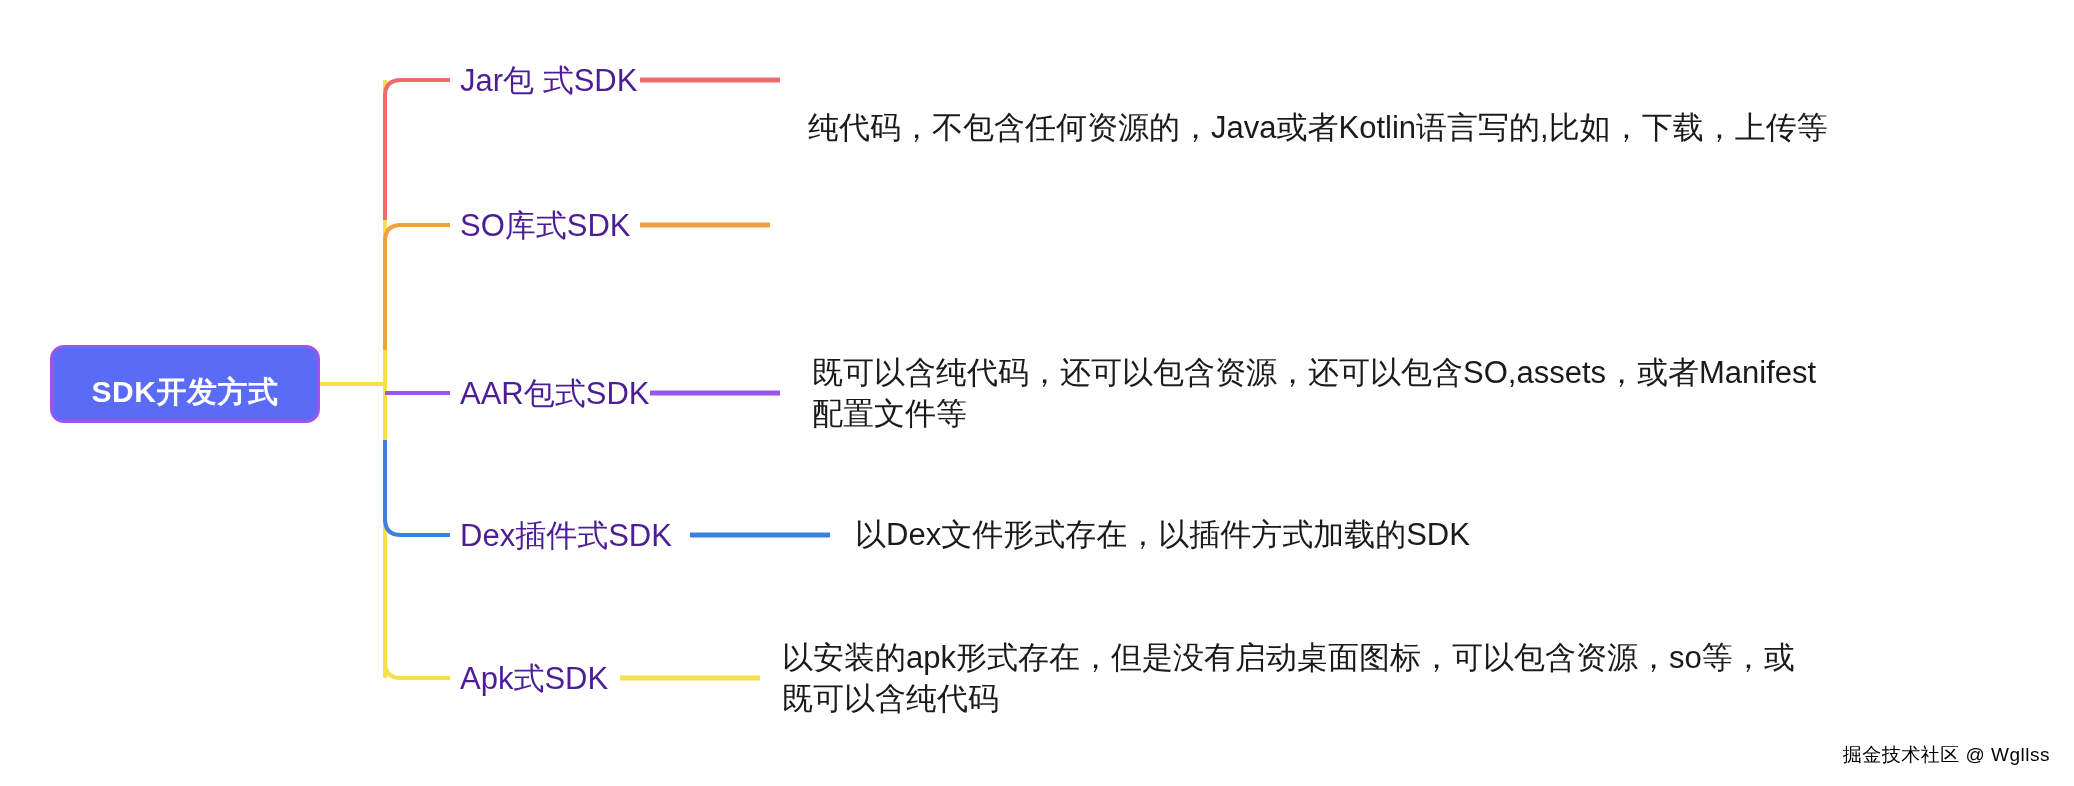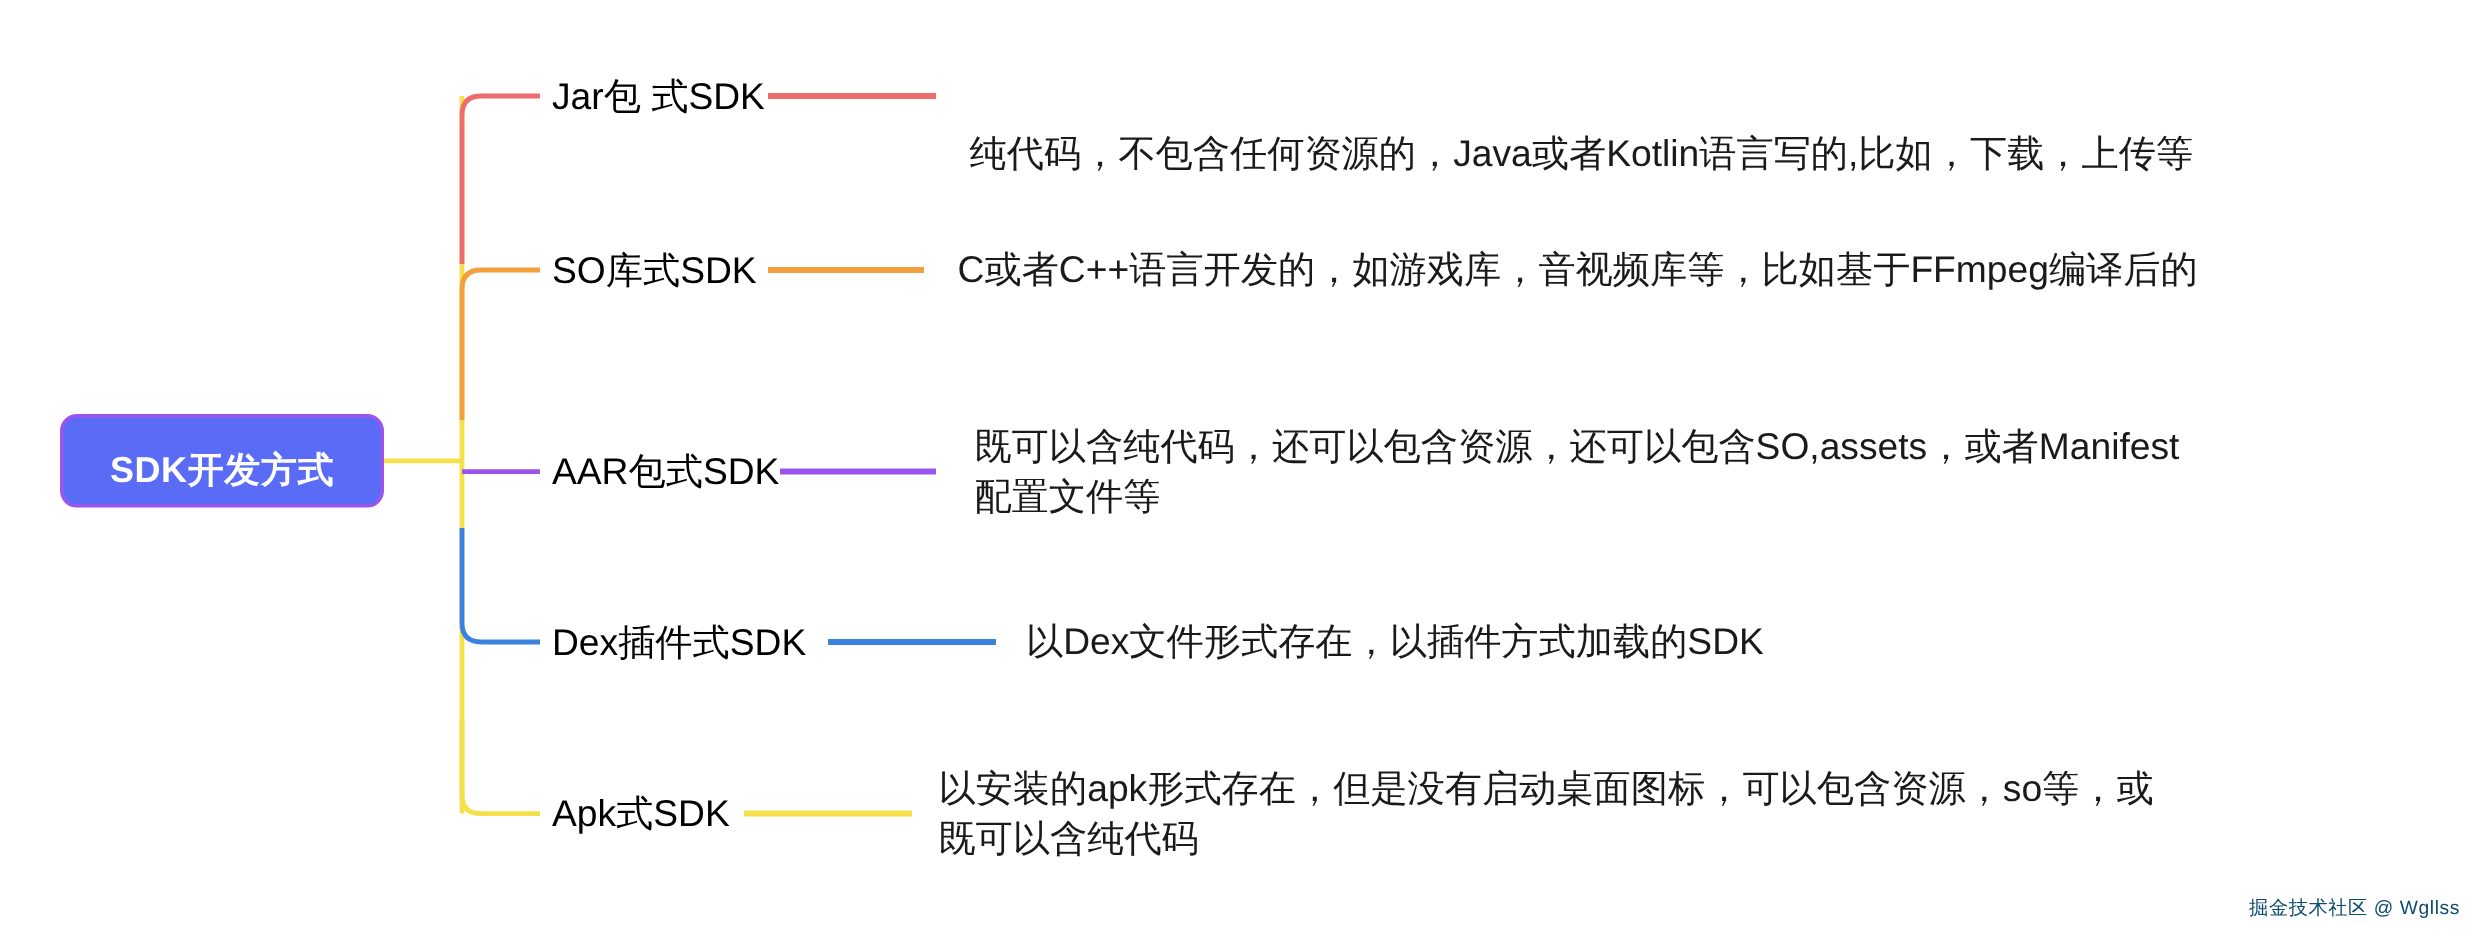--- a/index.html
+++ b/index.html
@@ -42,41 +42,41 @@
     font-size: 30px;
     font-weight: bold;
     letter-spacing: 0.5px;
     white-space: nowrap;
     margin-top: 16px;
   }
   
   .branch-topic {
     position: absolute;
     font-size: 31px;
-    color: #000000;
+    color: #4c1d95;
     white-space: nowrap;
     line-height: 1;
     transform: translateY(-50%);
   }
   
   .branch-desc {
     position: absolute;
     font-size: 31px;
     color: #1a1a1a;
     line-height: 1.33;
     transform: translateY(-50%);
   }
   .branch-desc .desc-line { display: block; white-space: nowrap; }
   
   #watermark {
     position: absolute;
     right: 24px;
     bottom: 18px;
-    font-size: 16px;
-    color: #0c4a6e;
+    font-size: 19px;
+    color: #000000;
     white-space: nowrap;
     letter-spacing: 0.5px;
     margin-left: 32px;
   }
 </style>
 </head>
 <body>
 
 <div id="mindmap-root">
 
@@ -110,21 +110,20 @@
   <div class="branch-topic" style="left:460px; top:225px;">SO库式SDK</div>
   <div class="branch-topic" style="left:460px; top:393px;">AAR包式SDK</div>
   <div class="branch-topic" style="left:460px; top:535px;">Dex插件式SDK</div>
   <div class="branch-topic" style="left:460px; top:678px;">Apk式SDK</div>
 
   <div class="branch-desc" style="left:808px; top:80px;margin-top:48px;">
     <span class="desc-line">纯代码，不包含任何资源的，Java或者Kotlin语言写的,比如，下载，上传等</span>
   </div>
 
   <div class="branch-desc" style="left:798px; top:225px;">
-    <span class="desc-line">C或者C++语言开发的，如游戏库，音视频库等，比如基于FFmpeg编译后的</span>
   </div>
 
   <div class="branch-desc" style="left:855px; top:535px;">
     <span class="desc-line">以Dex文件形式存在，以插件方式加载的SDK</span>
   </div>
 
   <div class="branch-desc" style="left:812px; top:393px;">
     <span class="desc-line">既可以含纯代码，还可以包含资源，还可以包含SO,assets，或者Manifest</span>
     <span class="desc-line">配置文件等</span>
   </div>

